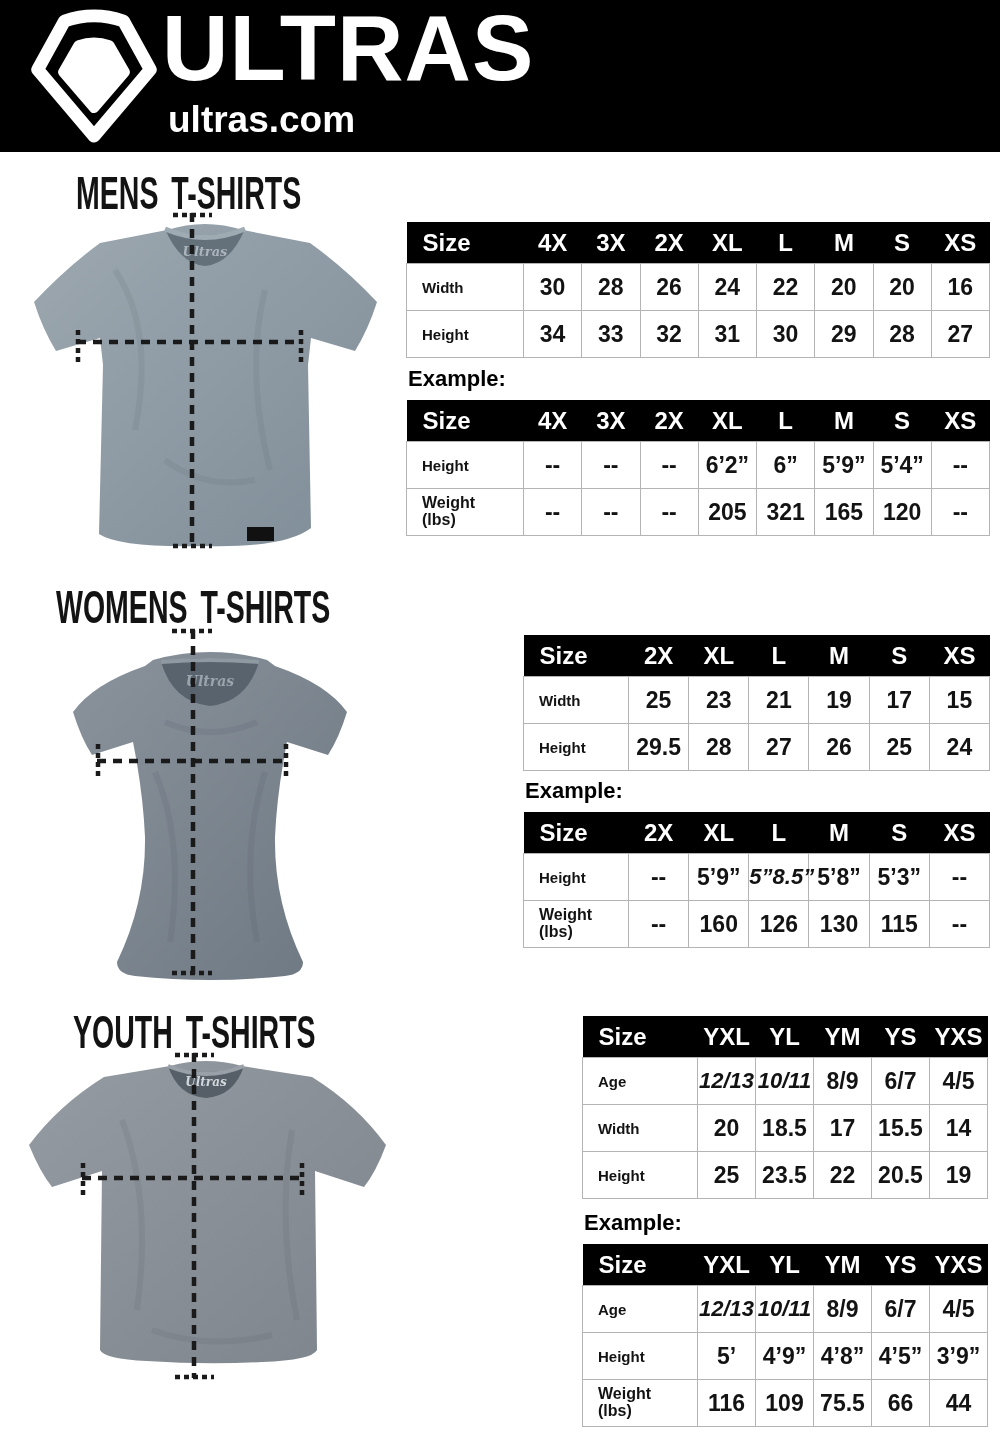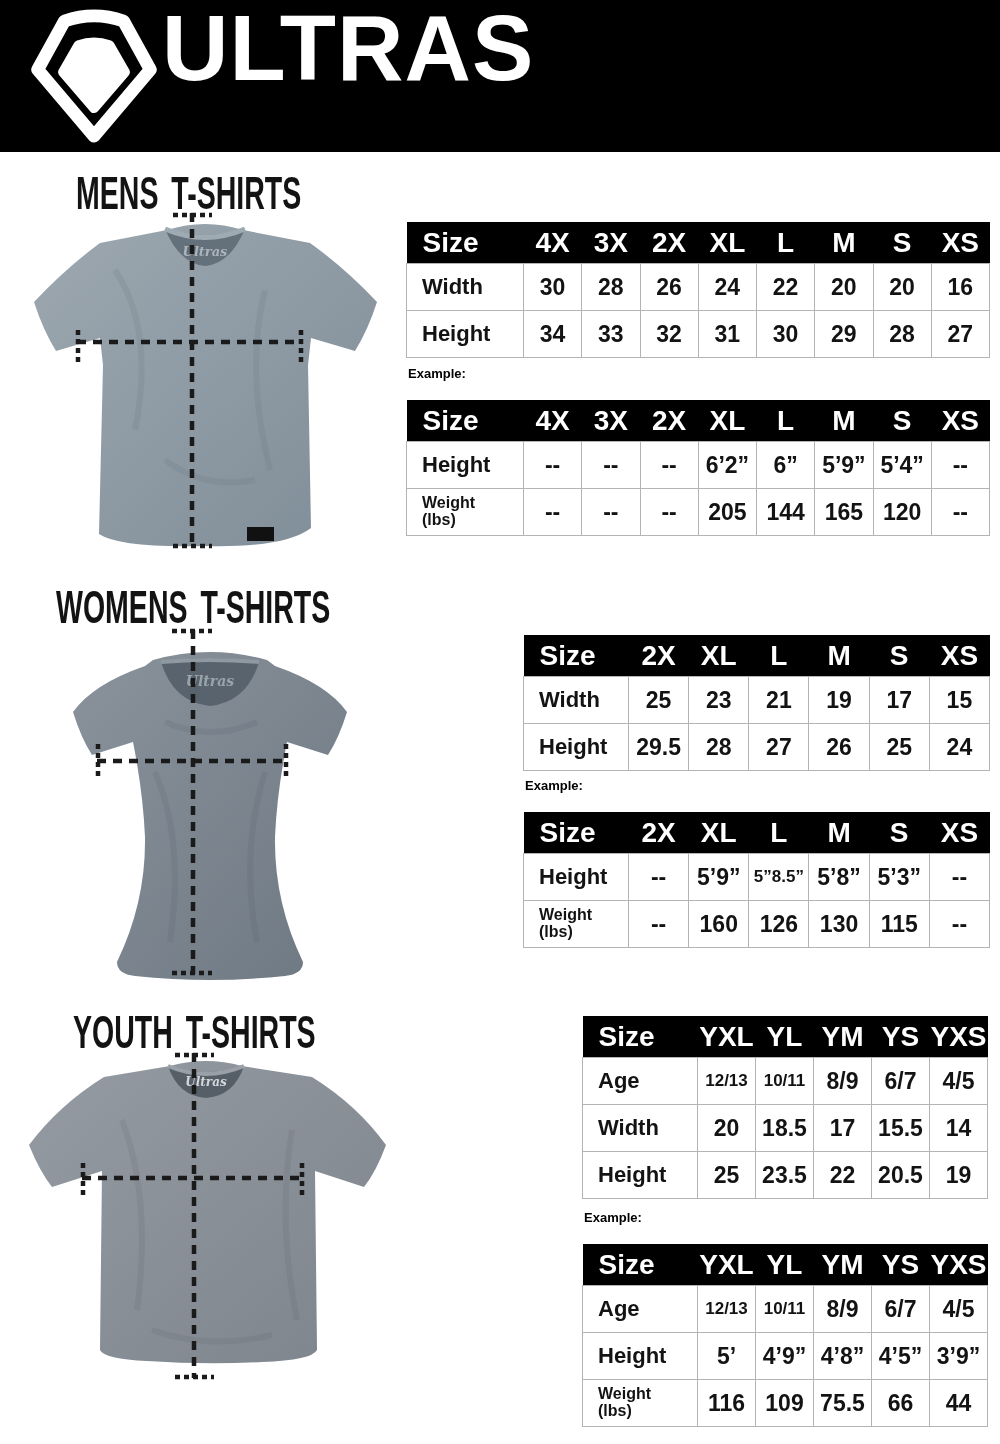--- a/index.html
+++ b/index.html
@@ -34,45 +34,46 @@
   #mens-example{left:406px;top:400px;width:584px;}
   #womens-size   {left:523px;top:635px;width:467px;}
   #womens-example{left:523px;top:812px;width:467px;}
   #youth-size   {left:582px;top:1016px;width:406px;}
   #youth-example{left:582px;top:1244px;width:406px;}
 
   #mens-size col.first,#mens-example col.first{width:117px;}
   #womens-size col.first,#womens-example col.first{width:105px;}
   #youth-size col.first,#youth-example col.first{width:115px;}
 
-  table.sizes thead th{background:#000000;color:#ffffff;height:41px;font-size:28px;font-weight:bold;
+  table.sizes thead th{background:#000000;color:#ffffff;height:41px;font-size:24px;font-weight:bold;
                        text-align:center;padding:0;border:0;}
   table.sizes thead th.first{text-align:left;padding-left:16px;}
   table.sizes tbody th,table.sizes tbody td{border:1px solid #b4b4b4;height:46px;padding:0;}
-  table.sizes tbody th{text-align:left;padding-left:15px;font-size:22px;font-weight:bold;color:#131313;}
+  table.sizes tbody th{text-align:left;padding-left:15px;font-size:15px;font-weight:bold;color:#131313;}
   table.sizes tbody th.two-line{font-size:16px;line-height:1.05;}
   table.sizes tbody td{text-align:center;font-weight:bold;font-size:23px;color:#131313;}
-  table.sizes tbody td.small{font-size:17px;}
-
-  .example-label{position:absolute;font-weight:bold;font-size:13px;color:#000000;white-space:nowrap;}
+  table.sizes tbody td.small{font-size:22px;font-style:italic;}
+
+  .example-label{position:absolute;font-weight:bold;font-size:22px;color:#000000;white-space:nowrap;}
   #ex-mens{left:408px;top:366px;}
   #ex-womens{left:525px;top:778px;}
   #ex-youth{left:584px;top:1210px;}
 </style>
 </head>
 <body>
 
 <div class="page">
 
   <header class="brand-bar">
     <svg class="crest" viewBox="0 0 100 104">
       <path d="M27 9 Q50 1 73 9 L94 47 L50 99 L6 47 Z" fill="none" stroke="#ffffff" stroke-width="10" stroke-linejoin="round"></path>
       <path d="M38 28 Q50 24 62 28 L74 49 L50 77 L26 49 Z" fill="#ffffff" stroke="#ffffff" stroke-width="8" stroke-linejoin="round"></path>
     </svg>
     <div class="brand-name">ULTRAS</div>
+    <div class="brand-domain">ultras.com</div>
   </header>
 
   <h2 class="sec-title" id="title-mens">MENS T-SHIRTS</h2>
 
   <svg class="shirt" id="shirt-mens" width="380" height="355" viewBox="0 0 380 355">
     <defs>
       <linearGradient id="gm" x1="0" y1="0" x2="1" y2="1">
         <stop offset="0" stop-color="#9da8b0"></stop>
         <stop offset="1" stop-color="#7f8d98"></stop>
       </linearGradient>
@@ -193,21 +194,21 @@
         </tr>
         <tr>
           <th class="two-line">
             <div>Weight</div>
             <div>(lbs)</div>
           </th>
           <td>--</td>
           <td>--</td>
           <td>--</td>
           <td>205</td>
-          <td>144</td>
+          <td>321</td>
           <td>165</td>
           <td>120</td>
           <td>--</td>
         </tr>
       </tbody>
     </table>
 
   <h2 class="sec-title" id="title-womens">WOMENS T-SHIRTS</h2>
 
   <svg class="shirt" id="shirt-womens" width="350" height="365" viewBox="0 0 350 365">

